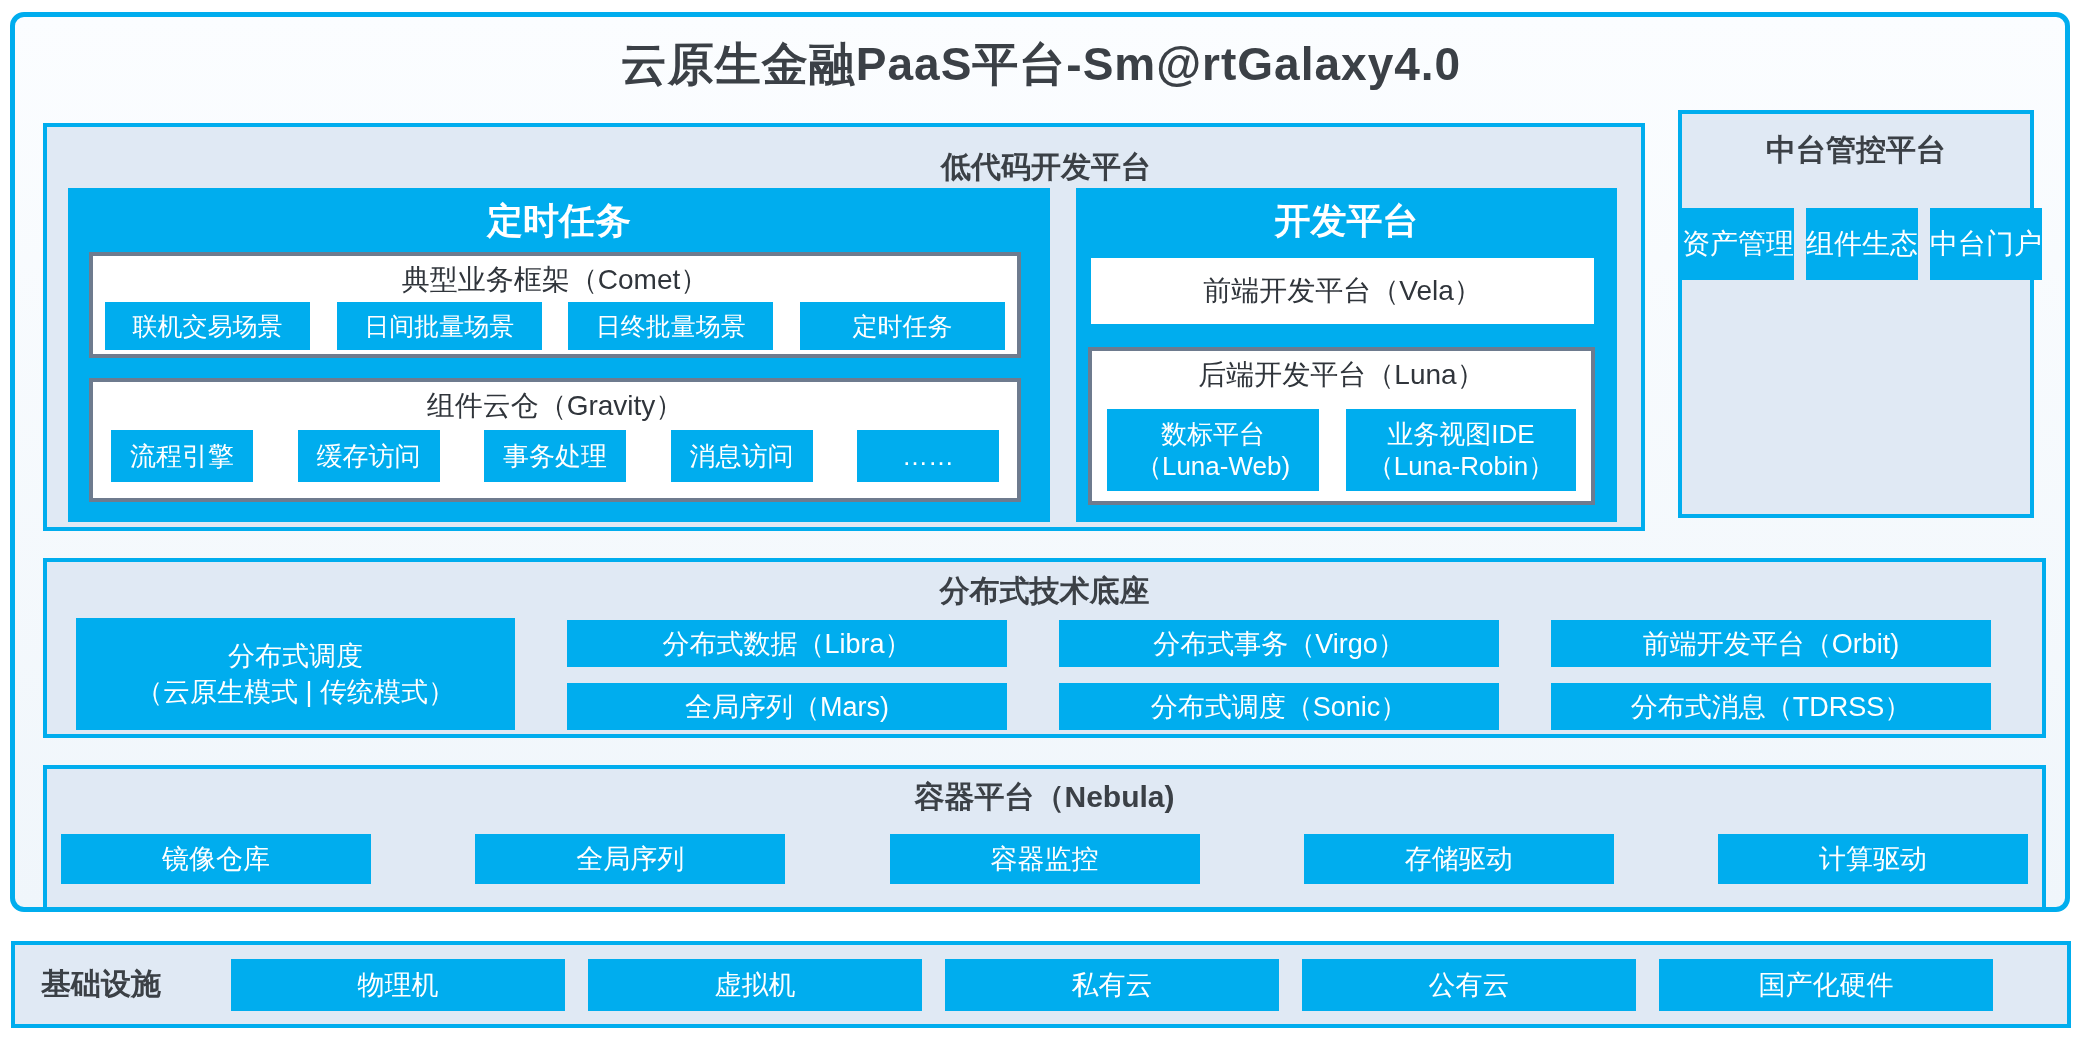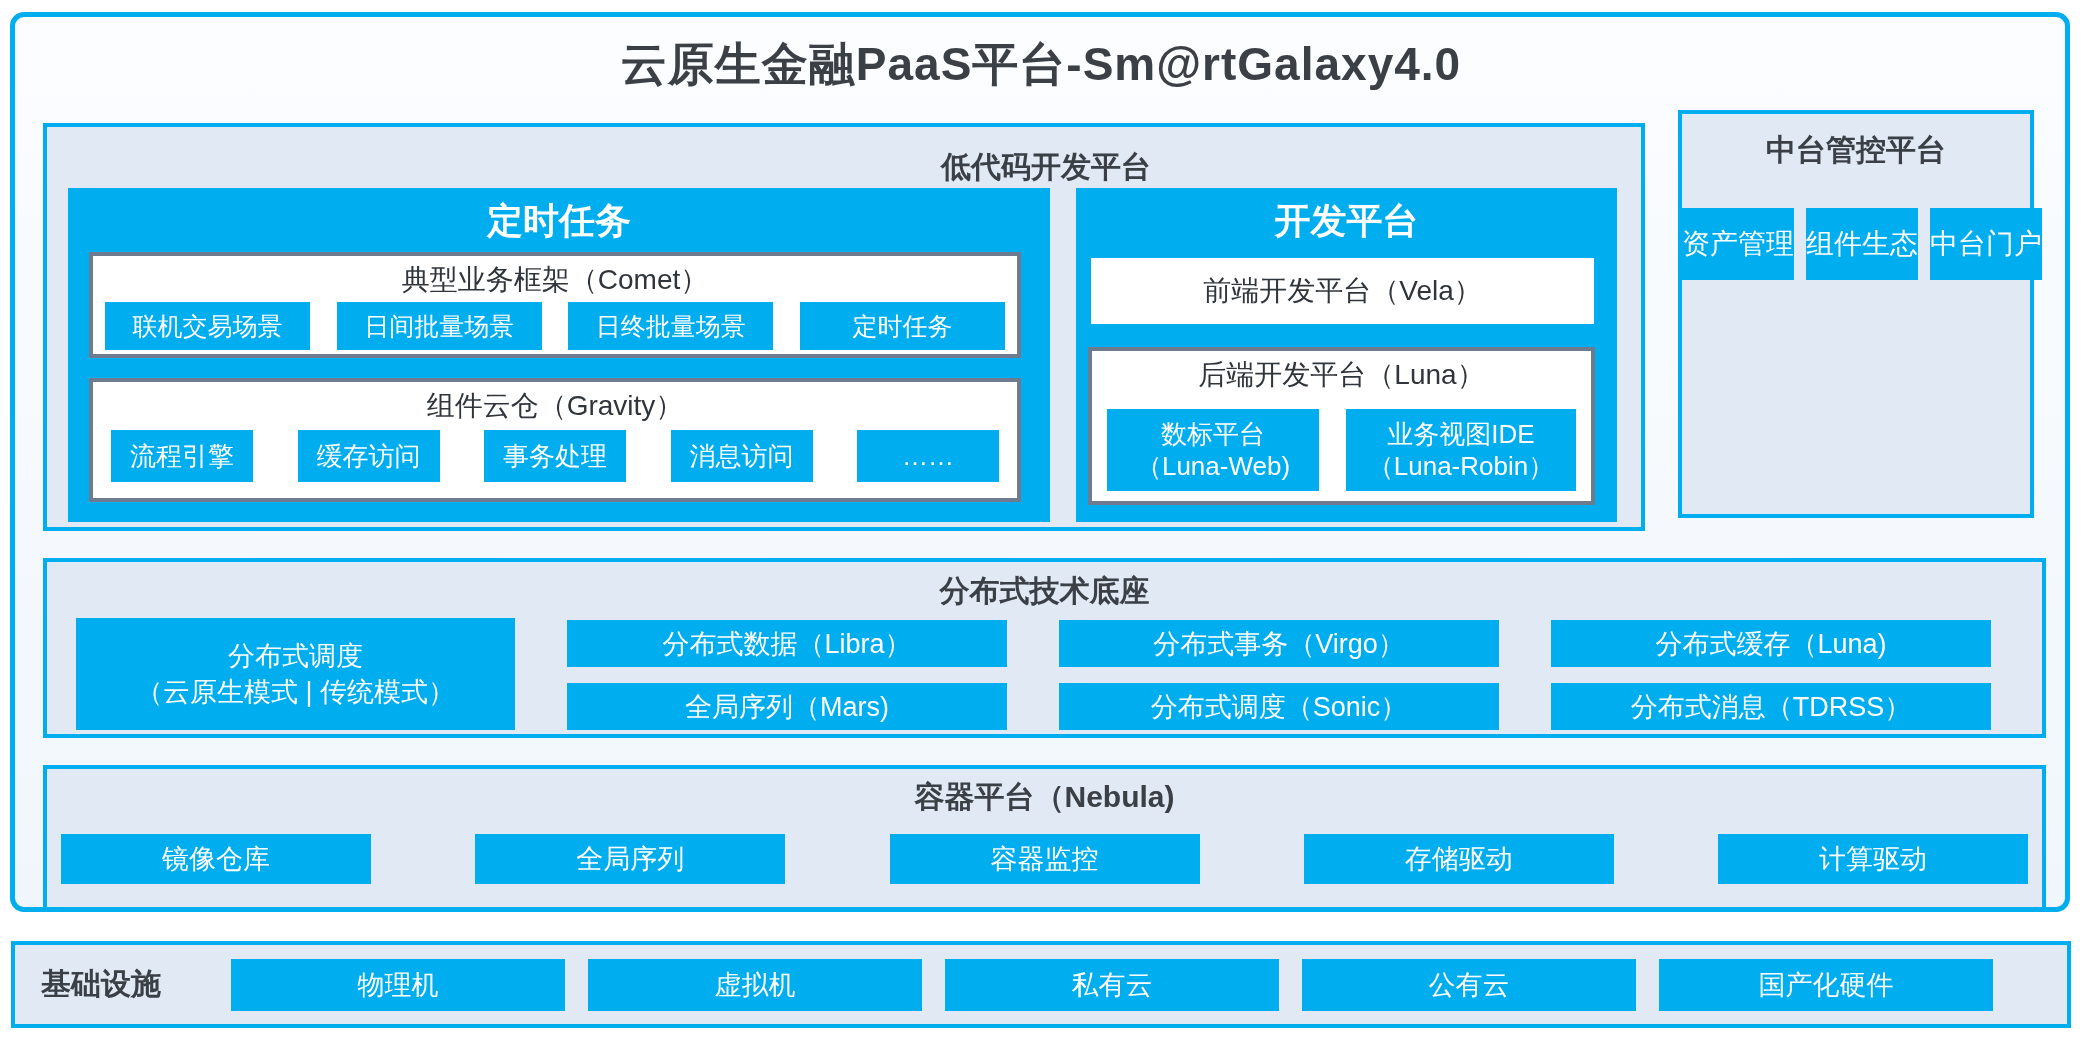--- a/index.html
+++ b/index.html
@@ -169,21 +169,21 @@
 
   <div class="panel" id="distributed">
     <div class="panel-title">分布式技术底座</div>
     <div class="btn" id="dualmode">
       <span>分布式调度</span>
       <span>（云原生模式 | 传统模式）</span>
     </div>
     <div id="dist-grid">
       <div class="btn">分布式数据（Libra）</div>
       <div class="btn">分布式事务（Virgo）</div>
-      <div class="btn">分布式缓存（Luna)</div>
+      <div class="btn">前端开发平台（Orbit)</div>
       <div class="btn">全局序列（Mars)</div>
       <div class="btn">分布式调度（Sonic）</div>
       <div class="btn">分布式消息（TDRSS）</div>
     </div>
   </div>
 
   <div class="panel" id="containerp">
     <div class="panel-title">容器平台（Nebula)</div>
     <div class="btn-row">
       <div class="btn">镜像仓库</div>

